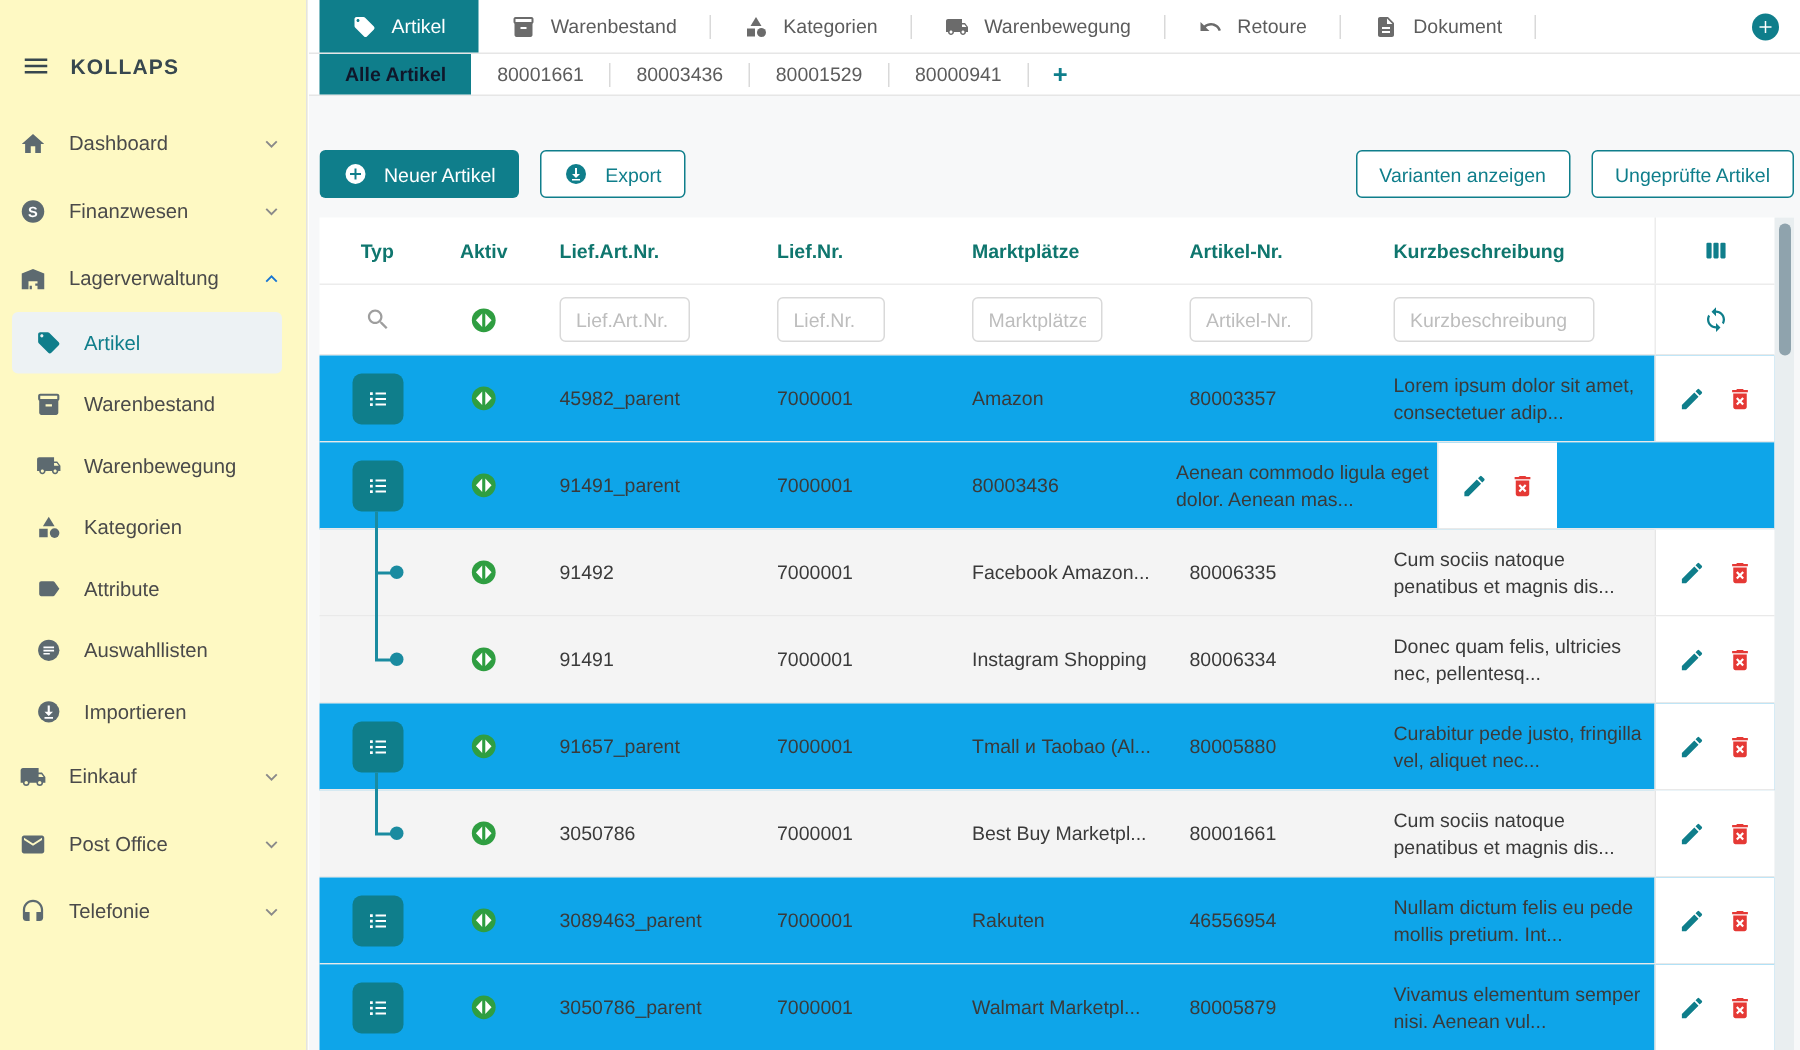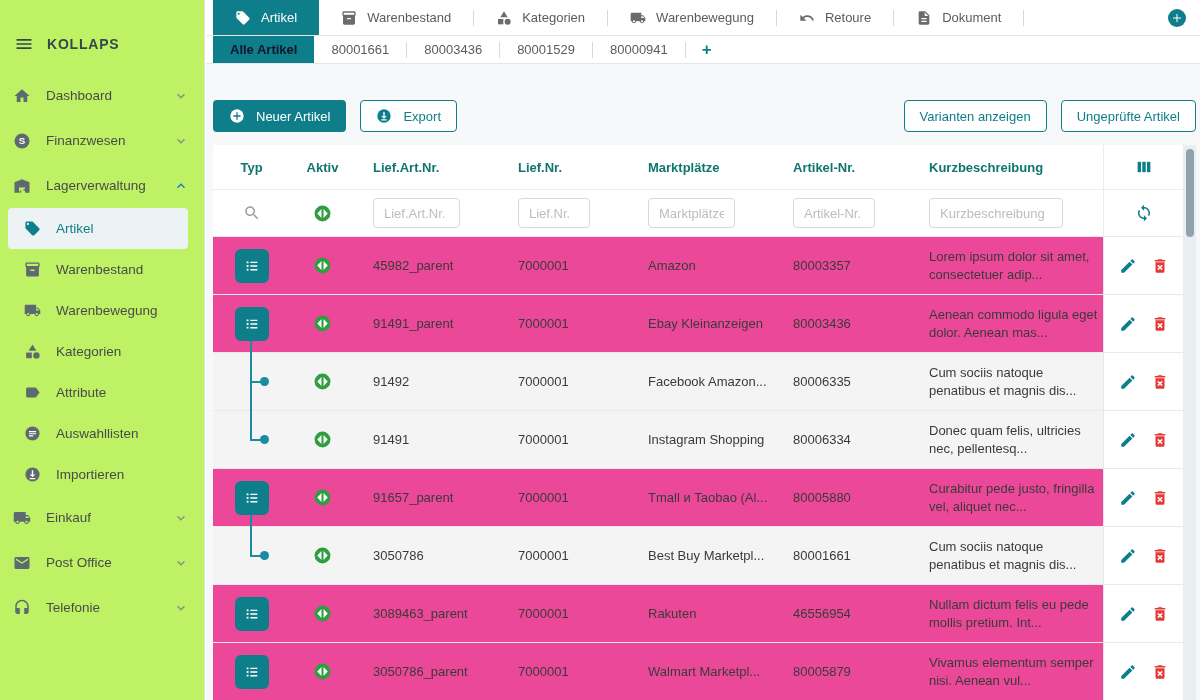--- a/index.html
+++ b/index.html
@@ -2,21 +2,21 @@
 <html><head>
 <meta charset="utf-8">
 <style>
   * { margin:0; padding:0; box-sizing:border-box; }
   html,body { width:1200px; height:700px; overflow:hidden; background:#fff;
     font-family:"Liberation Sans","DejaVu Sans",sans-serif; color:#3a3a3a; }
   .icon { display:inline-flex; align-items:center; justify-content:center; flex:0 0 auto; }
   .icon svg { width:100%; height:100%; display:block; }
 
   
-  .sidebar { position:absolute; left:0; top:0; width:205px; height:700px; background:#bef264;
+  .sidebar { position:absolute; left:0; top:0; width:205px; height:700px; background:#fef9c3;
     border-right:1px solid #e3e3e3; z-index:5; }
   .brand { height:73px; display:flex; align-items:center; padding:14px 16px 0 14px; gap:13px; }
   .brand .icon { width:20px; height:20px; color:#37474f; }
   .brand-name { font-size:14px; font-weight:bold; letter-spacing:.8px; color:#37474f; }
   .side-item { height:45px; display:flex; align-items:center; padding:0 14px 0 13px; gap:15px;
     font-size:13.5px; color:#4a4a4a; cursor:pointer; }
   .side-item .s-icon { width:18px; height:18px; color:#5d6a70; }
   .side-item .s-label { flex:1 1 auto; white-space:nowrap; }
   .side-item .chev { width:14px; height:14px; color:#8a8a8a; margin-right:2px; }
   .side-item .chev.accent { color:#1976d2; }
@@ -67,21 +67,21 @@
   .thead .icon.cols { width:18px; height:18px; color:#0f7e8b; cursor:pointer; }
 
   .frow { display:flex; height:47px; border-bottom:1px solid #e9e9e9; }
   .frow .w-act { border-left:1px solid #ececec; }
   .frow input { width:calc(100% - 40px); height:30px; border:1px solid #d9d9d9; border-radius:4px;
     padding:0 10px; font-size:13px; color:#444; font-family:inherit; background:#fff; }
   .frow input::placeholder { color:#bdbdbd; }
   .frow .icon.search { width:18px; height:18px; color:#9e9e9e; cursor:pointer; }
   .frow .icon.refresh { width:18px; height:18px; color:#0f7e8b; cursor:pointer; }
 
-  .trow { display:flex; height:58px; border-bottom:1px solid #e9e9e9; background:#ec4899; font-size:13px; color:#3a3a3a; }
+  .trow { display:flex; height:58px; border-bottom:1px solid #e9e9e9; background:#0ea5e9; font-size:13px; color:#3a3a3a; }
   .trow.child { background:#f4f4f4; }
   .trow .w-act { border-left:1px solid #e6e6e6; background:#fff; }
   .type-box { width:34px; height:34px; border-radius:6px; background:#0f7e8b; display:flex;
     align-items:center; justify-content:center; cursor:pointer; }
   .type-box svg { width:22px; height:22px; }
   .aktiv-ic { width:19px; height:19px; }
   .kb { line-height:1.35; }
   .act-ic { width:18px; height:18px; cursor:pointer; }
   .act-ic.edit { color:#0f7e8b; }
   .act-ic.del { color:#e53935; }
@@ -481,21 +481,20 @@
             <div class="cell w-aktiv">
               <span class="icon aktiv-ic">
                 <svg viewBox="0 0 24 24" fill="currentColor" xmlns="http://www.w3.org/2000/svg">
                   <circle cx="12" cy="12" r="10" fill="#2f9e41"></circle>
                   <path d="M10.7 6.3L5.4 12l5.3 5.7zM13.3 6.3L18.6 12l-5.3 5.7z" fill="#fff"></path>
                 </svg>
               </span>
             </div>
             <div class="cell w-lan">91491_parent</div>
             <div class="cell w-ln">7000001</div>
-            <div class="cell w-mp">Ebay Kleinanzeigen</div>
             <div class="cell w-an">80003436</div>
             <div class="cell w-kb">
               <span class="kb">Aenean commodo ligula eget dolor. Aenean mas...</span>
             </div>
             <div class="cell w-act">
               <span class="icon act-ic edit">
                 <svg viewBox="0 0 24 24" fill="currentColor" xmlns="http://www.w3.org/2000/svg">
                   <path d="M3 17.25V21h3.75L17.81 9.94l-3.75-3.75L3 17.25zM20.71 7.04c.39-.39.39-1.02 0-1.41l-2.34-2.34a.9959.9959 0 0 0-1.41 0l-1.83 1.83 3.75 3.75 1.83-1.83z"></path>
                 </svg>
               </span>

